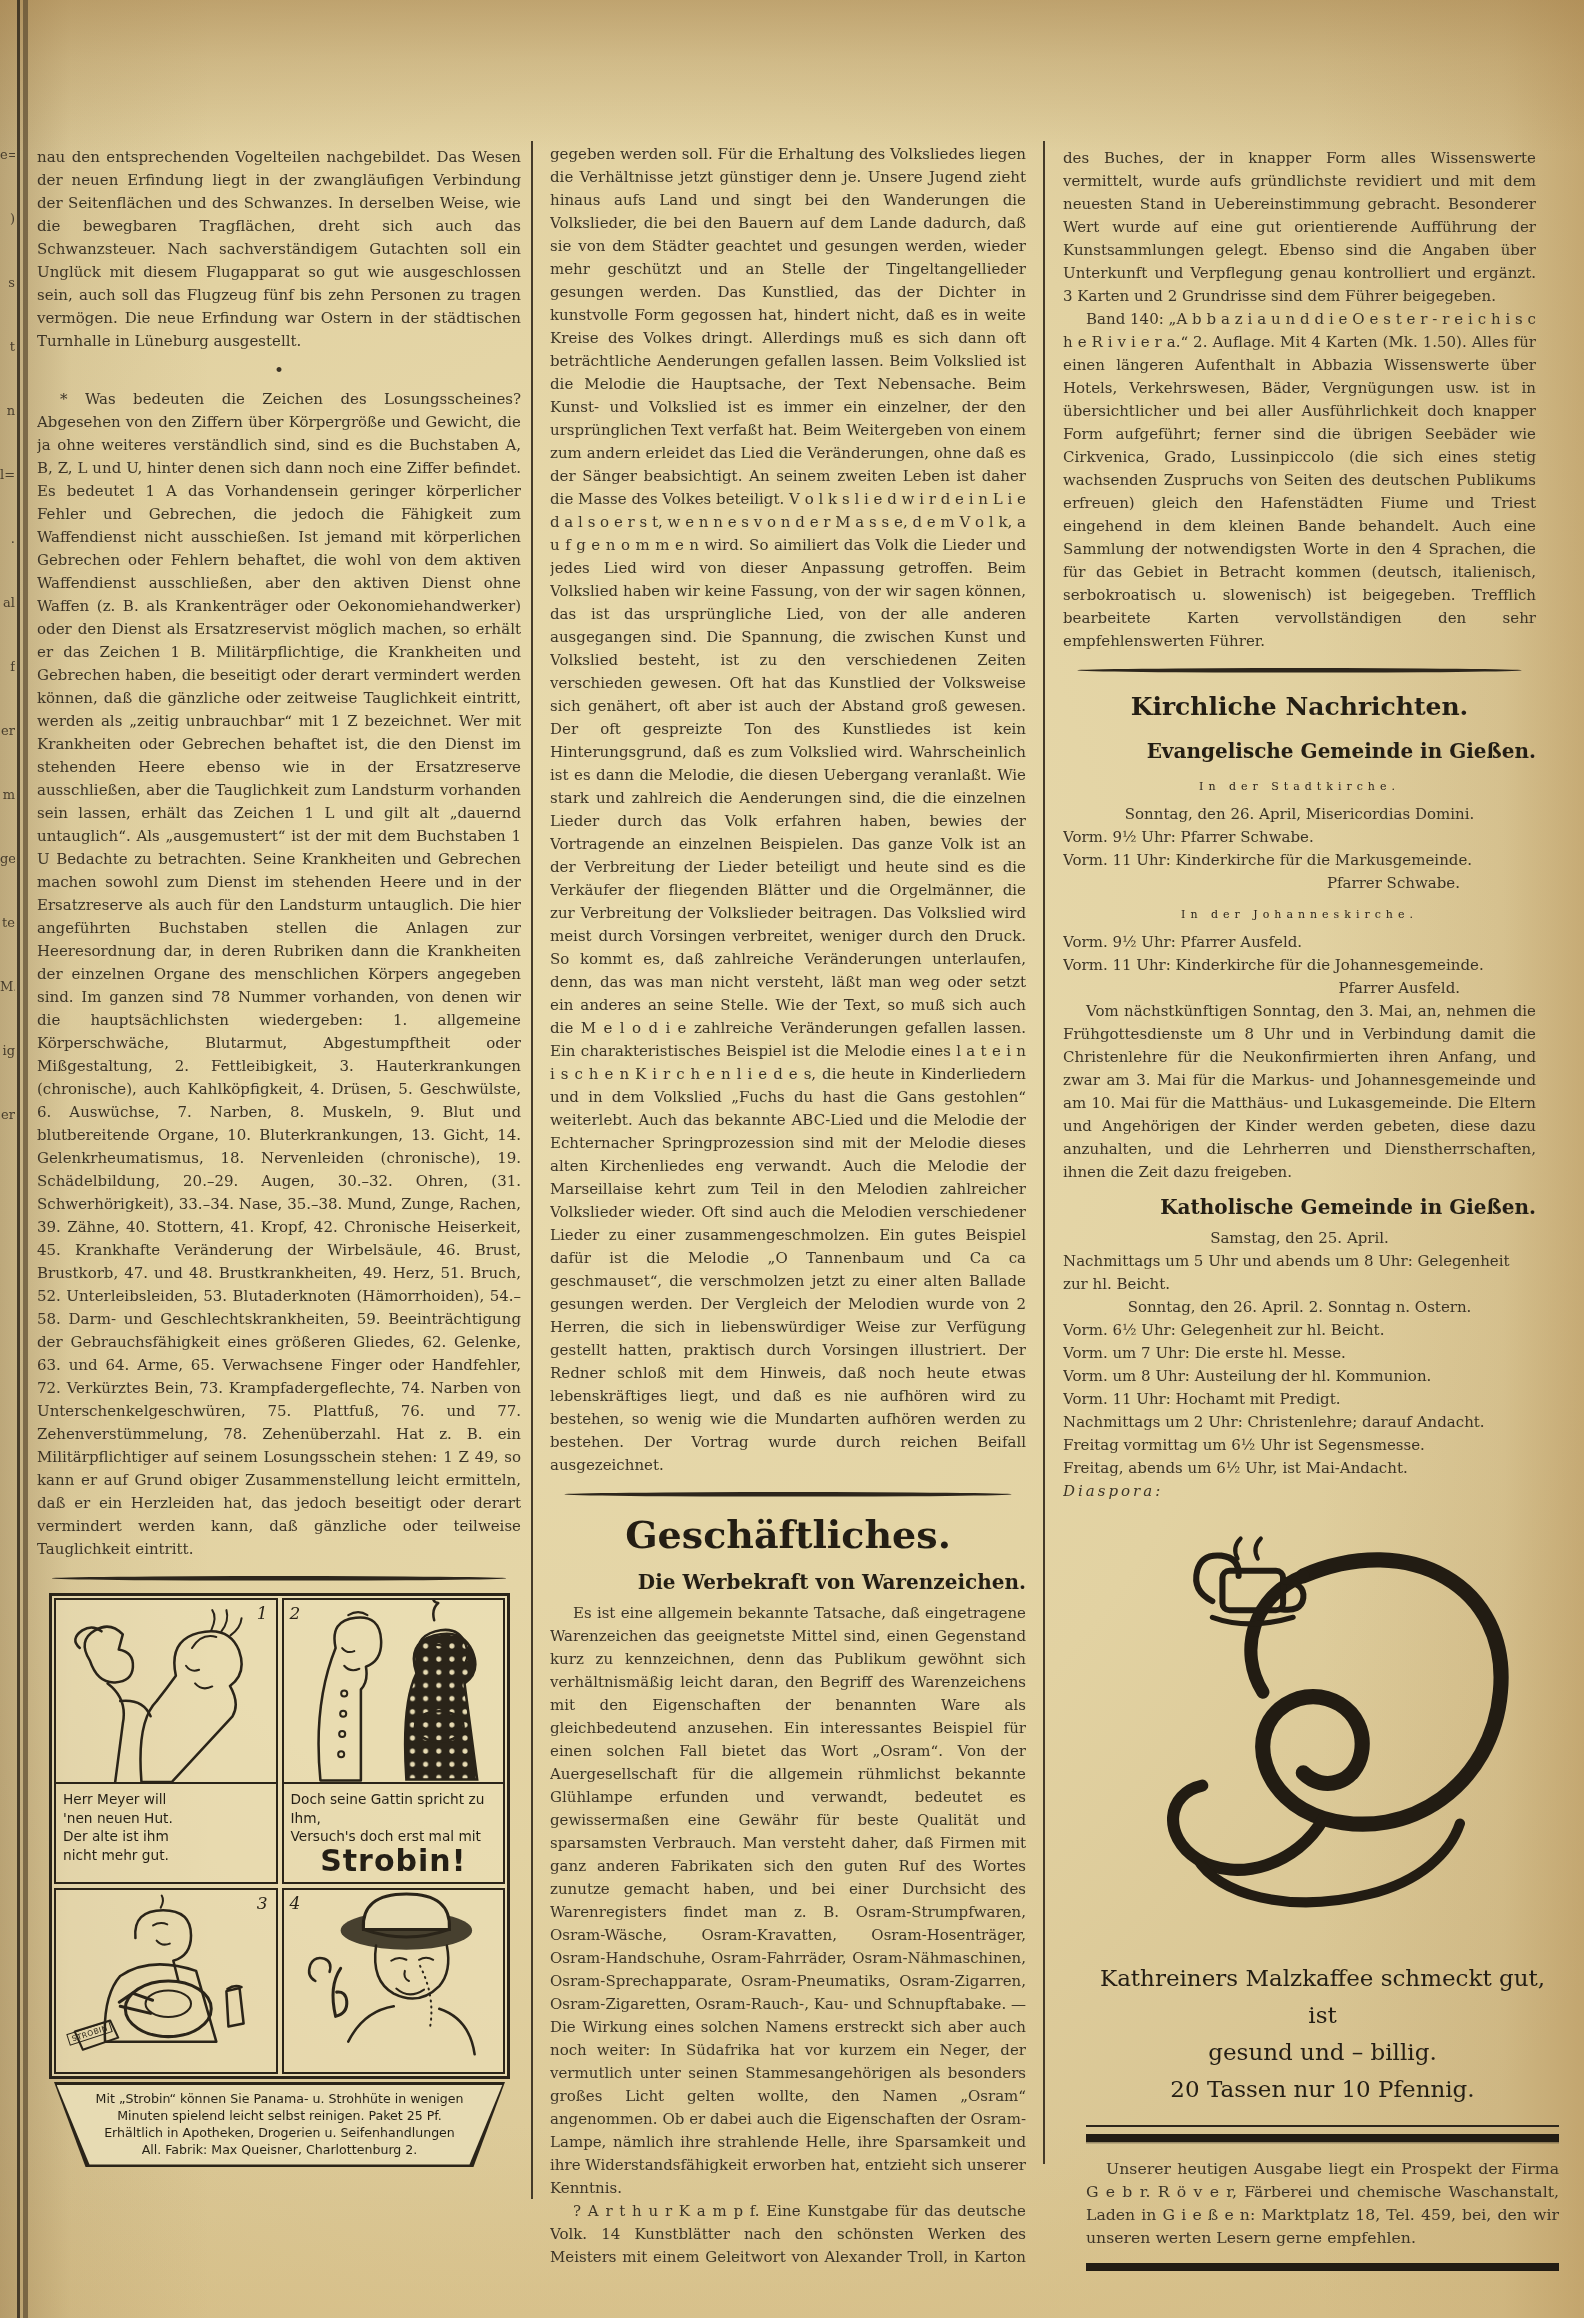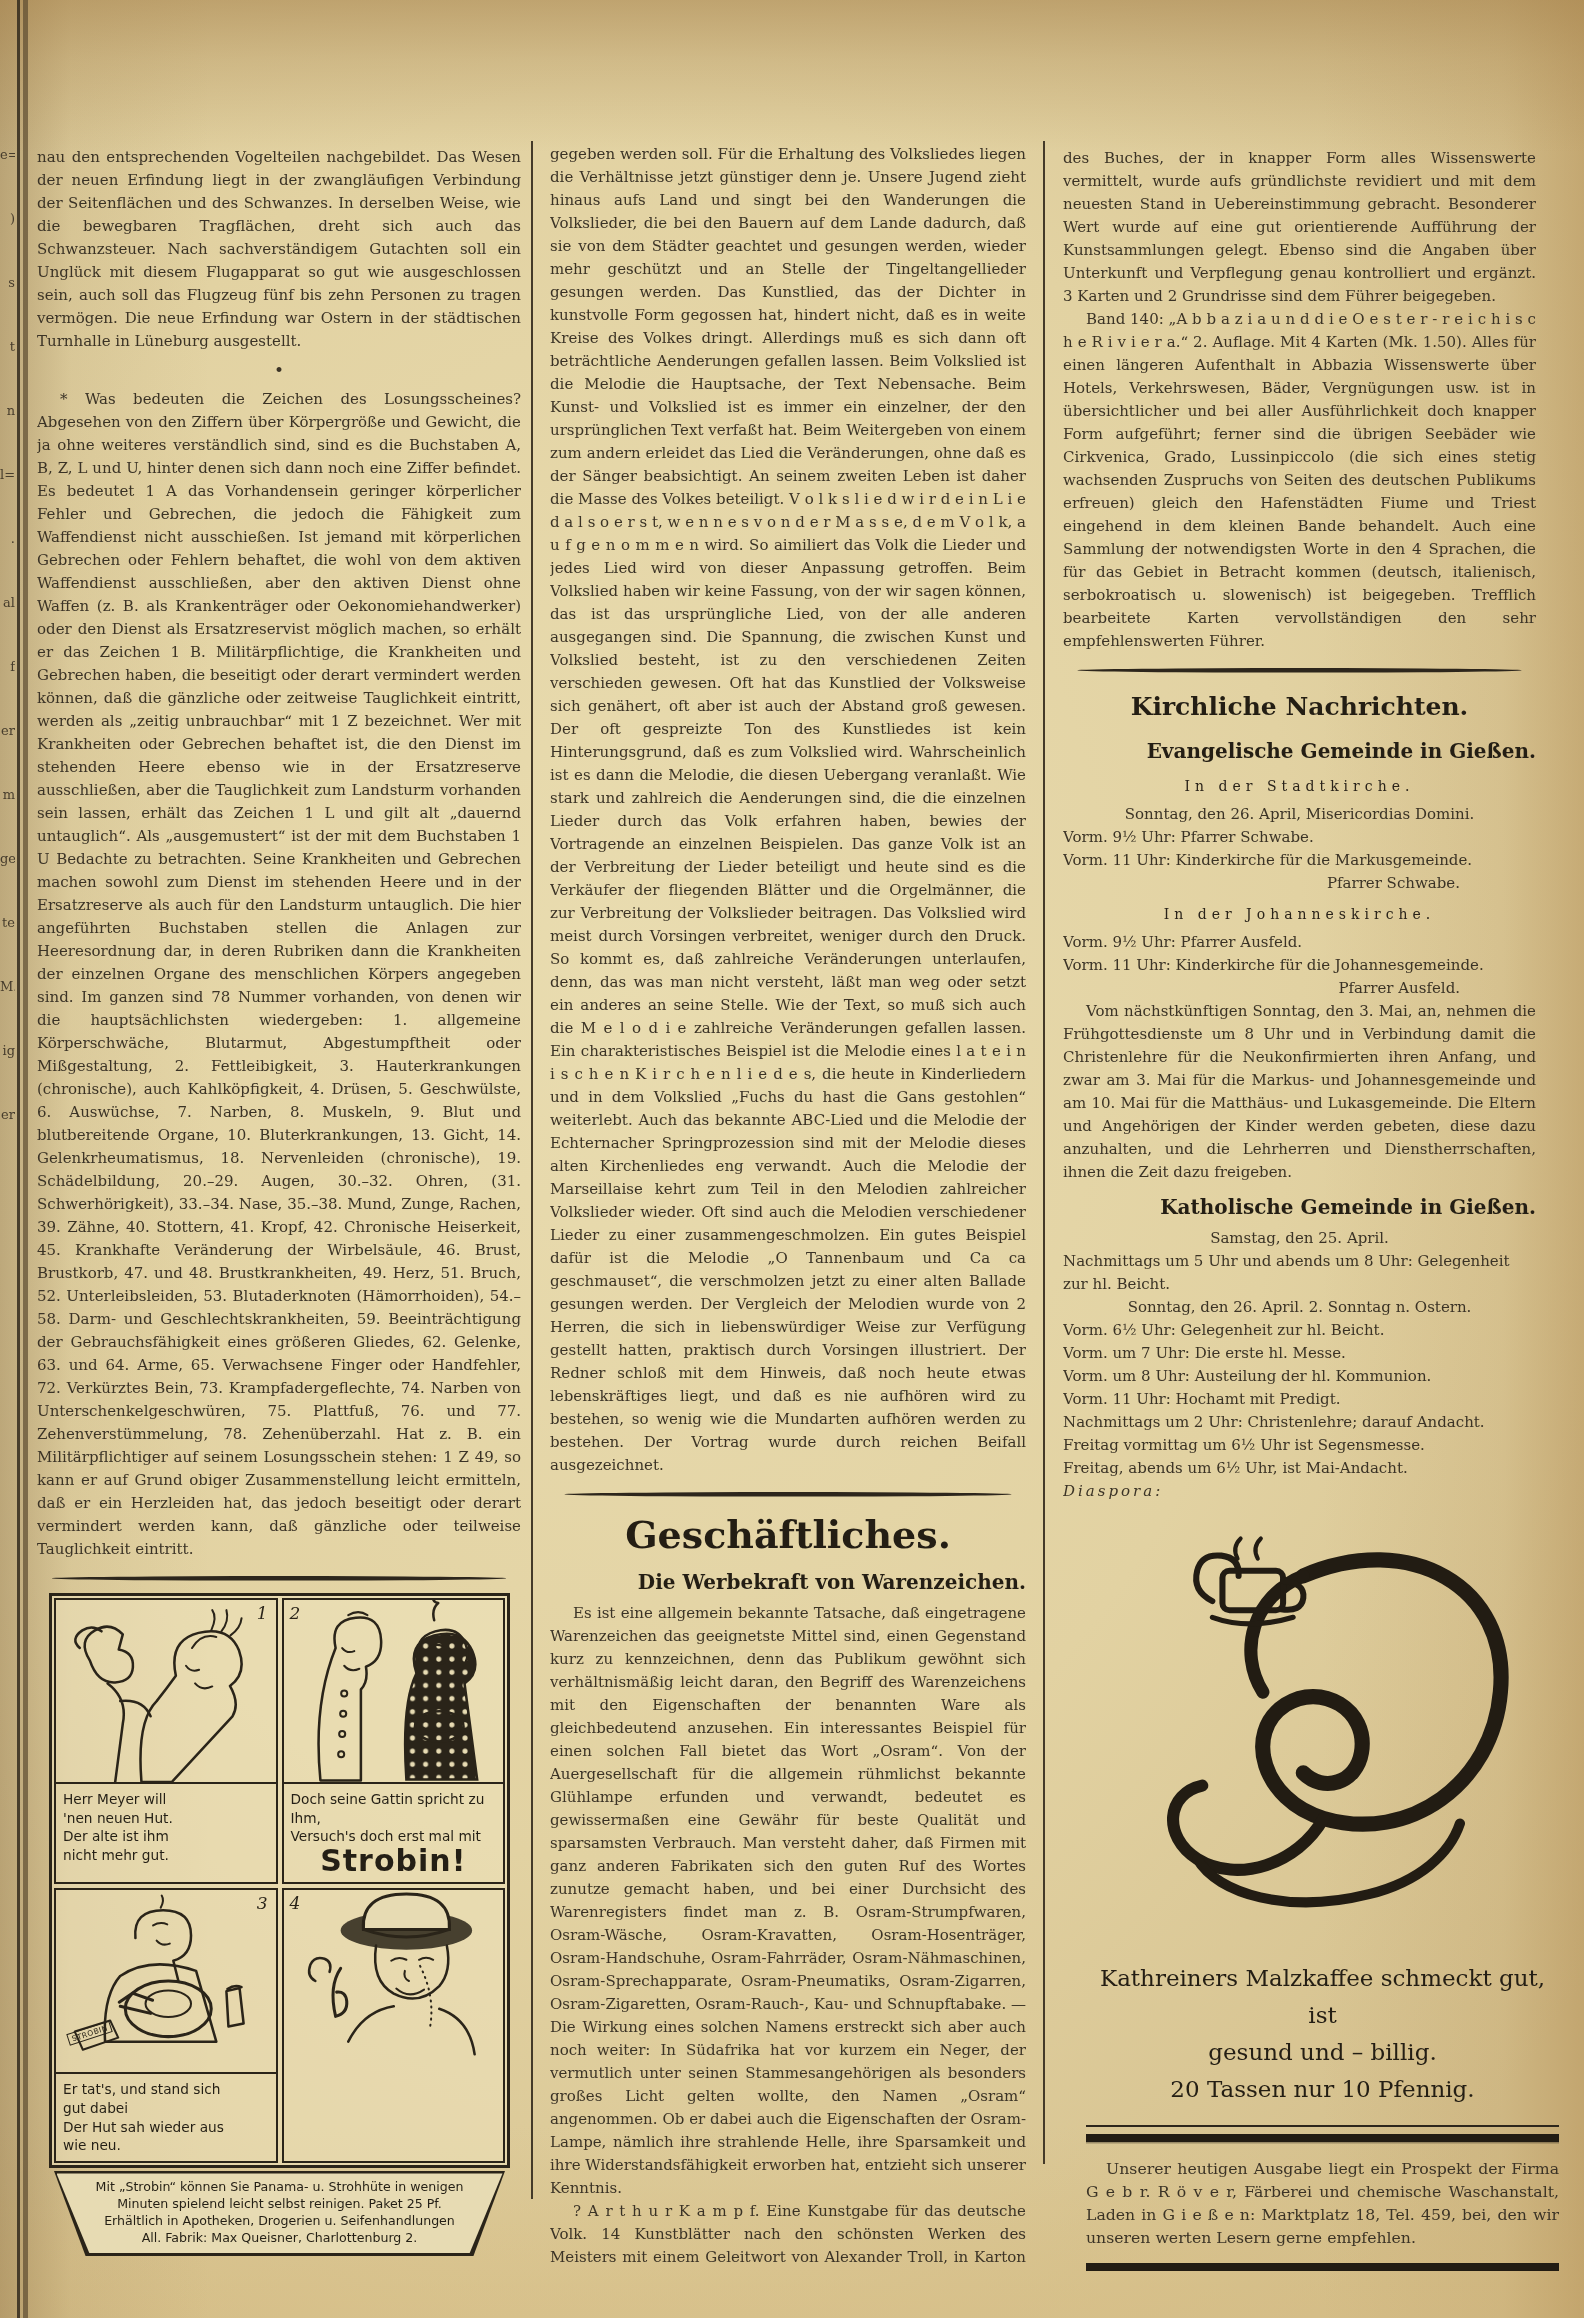--- a/index.html
+++ b/index.html
@@ -18,21 +18,21 @@
   #col2{left:550px;top:143px;width:476px;height:2124px;}
   #col3{left:1063px;top:147px;width:473px;height:1358px;}
   .blk{margin:0;}
   .p{text-indent:23px;}
   .pf{text-indent:0;}
   .dot{text-align:center;font-size:17px;line-height:35px;}
   .rt{height:4.6px;width:94%;margin:15px auto 13px auto;background:#2d261c;clip-path:ellipse(50% 50% at 50% 50%);}
   .hg{font-size:38px;line-height:49px;font-weight:700;text-align:center;text-indent:0;margin:0 0 3px 0;color:#241e14;}
   .hk{font-size:25px;line-height:42px;font-weight:700;text-align:center;text-indent:0;margin:2px 0 1px 0;color:#241e14;}
   .hs{font-size:20px;line-height:31px;font-weight:700;text-align:right;text-indent:0;margin:8px 0 4px 0;color:#241e14;}
-  .hsp{font-size:14px;line-height:29px;text-align:center;letter-spacing:5px;text-indent:0;margin:5px 0 2px 0;color:#2a231a;}
+  .hsp{font-size:11px;line-height:29px;text-align:center;letter-spacing:5px;text-indent:0;margin:5px 0 2px 0;color:#2a231a;}
   .l{text-align:left;text-indent:0;}
   .lc{text-align:center;text-indent:0;}
   .lr{text-align:right;text-indent:0;padding-right:76px;}
   .lsc{text-indent:0;letter-spacing:3px;font-style:italic;}
   .frag{font-size:13px;color:#463c2c;margin-bottom:49px;text-align:right;}
   
   #edge-line-a{position:absolute;left:17px;top:0;width:2.5px;height:2319px;background:#332a1d;opacity:.85;}
   #edge-line-b{position:absolute;left:23px;top:0;width:4.6px;height:2319px;background:#5d4b30;opacity:.7;}
   #edge-frags{position:absolute;left:0;top:147px;width:15px;overflow:hidden;height:1618px;}
   .vrule{position:absolute;width:1.5px;background:#443a29;}
@@ -199,24 +199,20 @@
               <path class="ink" stroke-width="4" d="M185 70 q14 -8 28 -2 M192 100 q10 12 26 6 M200 35 q8 -14 2 -24"></path>
               <path class="ink" stroke-width="5" d="M120 170 q60 -40 150 -10 l40 140 l-220 0 q-5 -90 30 -130z"></path>
               <ellipse class="ink" stroke-width="6" cx="215" cy="235" rx="85" ry="55"></ellipse>
               <ellipse class="ink" stroke-width="4" cx="215" cy="225" rx="45" ry="26"></ellipse>
               <path class="ink" stroke-width="6" d="M120 230 l60 14 M118 222 l26 -18 l40 14"></path>
               <path class="ink" stroke-width="5" d="M330 200 l26 -6 l8 70 l-30 6 z M332 196 q14 -10 28 -4"></path>
               <path class="ink" stroke-width="4" d="M30 280 l70 -22 l16 34 l-70 24 z"></path>
             </svg>
             <span class="packet-label">STROBIN</span>
           </div>
-          <div class="cap">Er tat's, und stand sich
-        gut dabei
-Der Hut sah wieder aus
-        wie neu.</div>
         </div>
         <div class="panel numl">
           <div class="art">
             <span class="num">4</span>
             <svg width="100%" height="100%" viewBox="0 0 420 360">
               <ellipse cx="235" cy="80" rx="130" ry="38" fill="#2a2419" opacity=".85"></ellipse>
               <path d="M150 78 q-5 -70 85 -70 q90 0 85 70 z" fill="#e7dbb3" stroke="#2a2419" stroke-width="6"></path>
               <path class="ink" stroke-width="6" d="M150 78 q85 30 170 0"></path>
               <path class="ink" stroke-width="5" d="M175 110 q-10 70 35 95 q50 25 90 -15 q25 -28 15 -80"></path>
               <path class="ink" stroke-width="4" d="M205 140 q14 -10 30 -2 M260 138 q14 -8 28 0 M215 195 q25 22 55 2 M232 160 q-4 14 8 20"></path>

